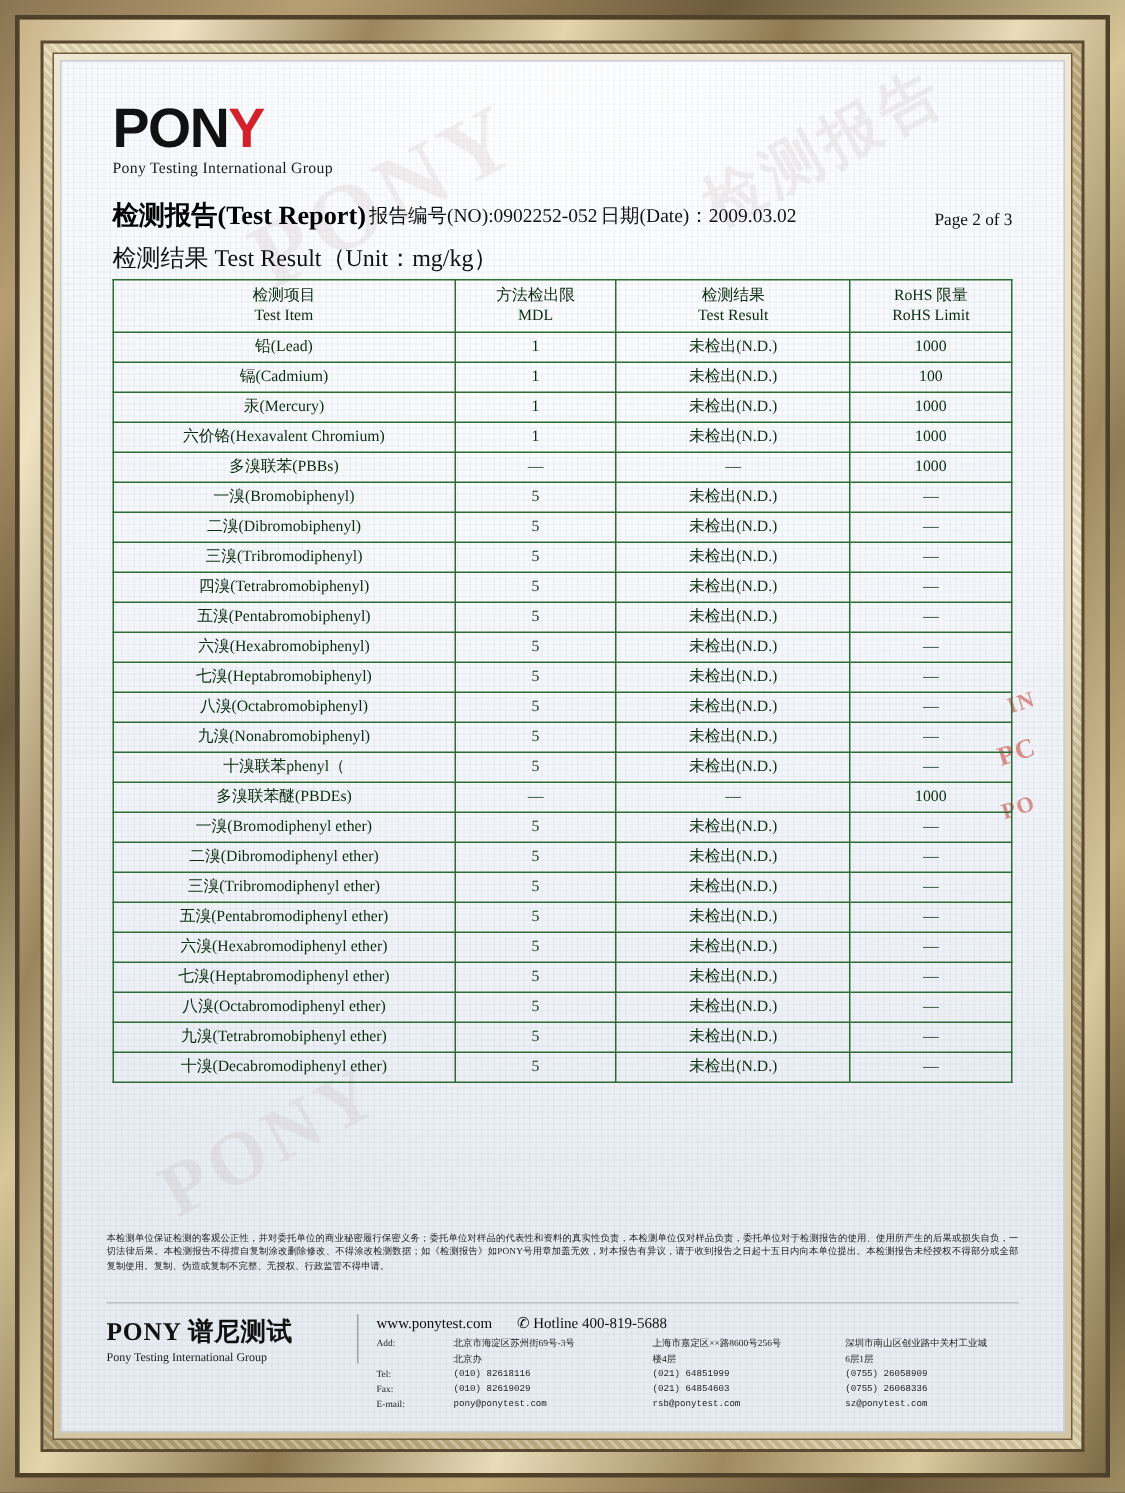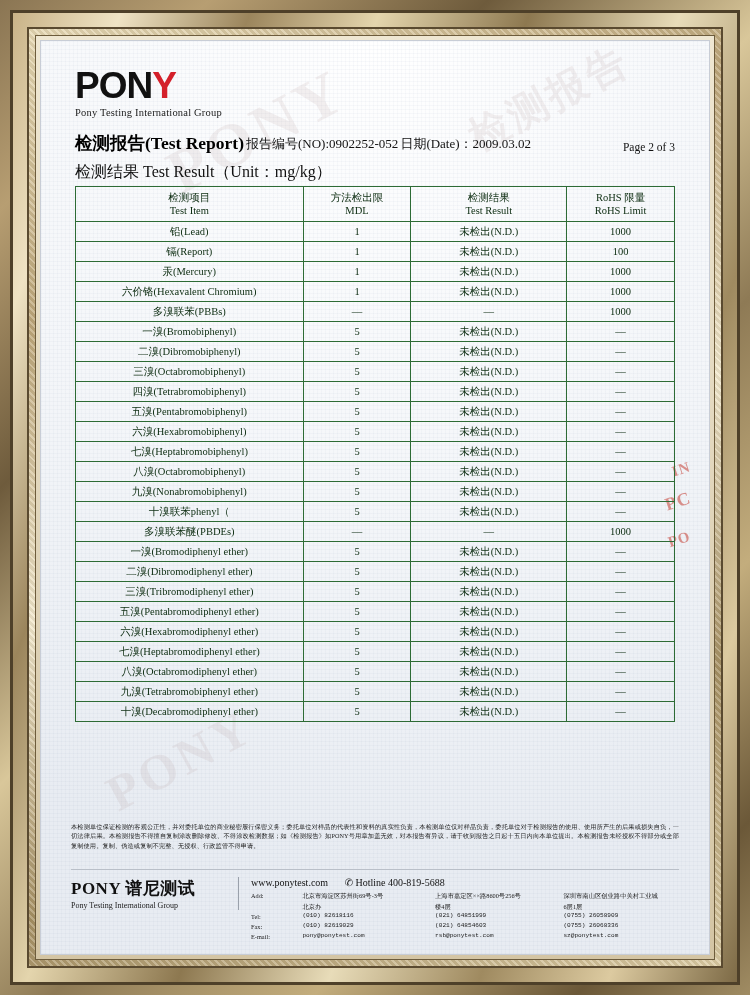--- a/index.html
+++ b/index.html
@@ -309,21 +309,21 @@
             </tr>
           </thead>
           <tbody id="result-body">
                   <tr>
                     <td>铅(Lead)</td>
                     <td>1</td>
                     <td>未检出(N.D.)</td>
                     <td>1000</td>
                   </tr>
                   <tr>
-                    <td>镉(Report)</td>
+                    <td>镉(Cadmium)</td>
                     <td>1</td>
                     <td>未检出(N.D.)</td>
                     <td>100</td>
                   </tr>
                   <tr>
                     <td>汞(Mercury)</td>
                     <td>1</td>
                     <td>未检出(N.D.)</td>
                     <td>1000</td>
                   </tr>
@@ -345,21 +345,21 @@
                     <td>未检出(N.D.)</td>
                     <td>—</td>
                   </tr>
                   <tr>
                     <td>二溴(Dibromobiphenyl)</td>
                     <td>5</td>
                     <td>未检出(N.D.)</td>
                     <td>—</td>
                   </tr>
                   <tr>
-                    <td>三溴(Octabromobiphenyl)</td>
+                    <td>三溴(Tribromodiphenyl)</td>
                     <td>5</td>
                     <td>未检出(N.D.)</td>
                     <td>—</td>
                   </tr>
                   <tr>
                     <td>四溴(Tetrabromobiphenyl)</td>
                     <td>5</td>
                     <td>未检出(N.D.)</td>
                     <td>—</td>
                   </tr>

